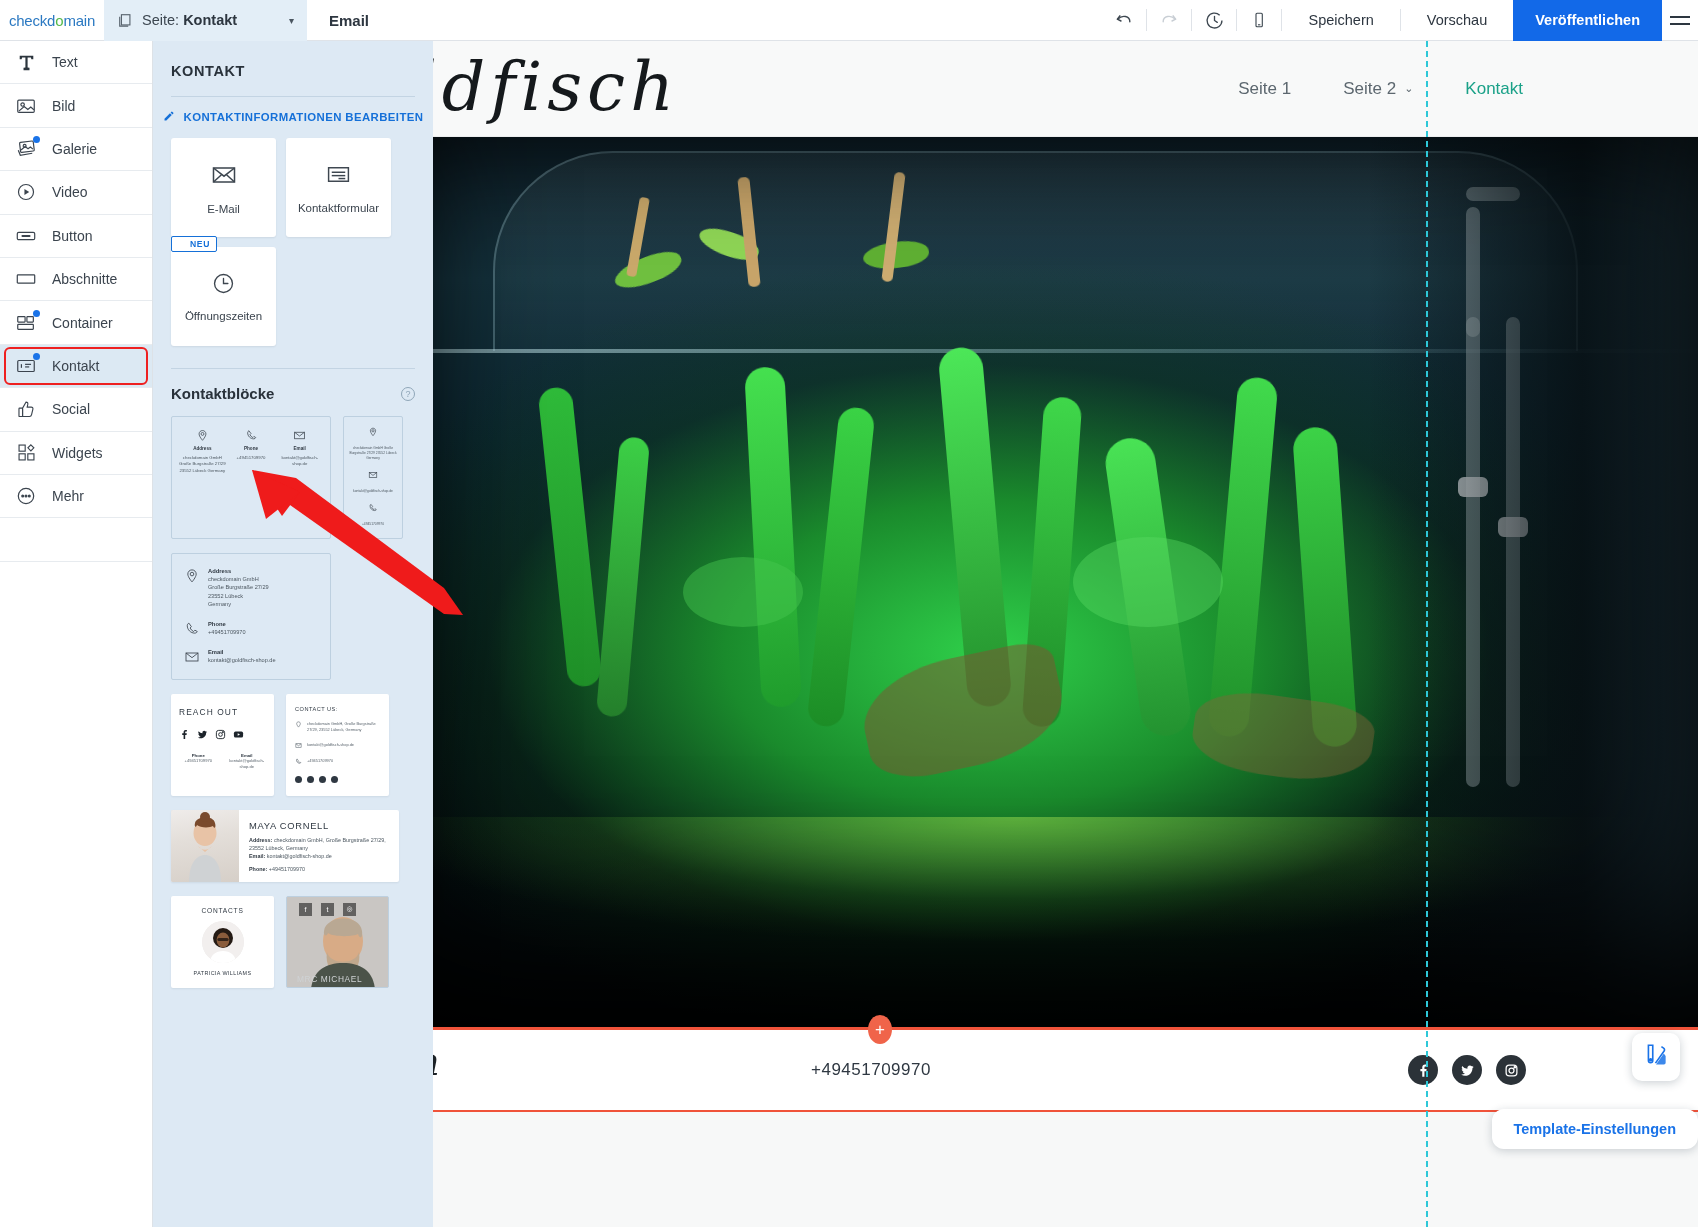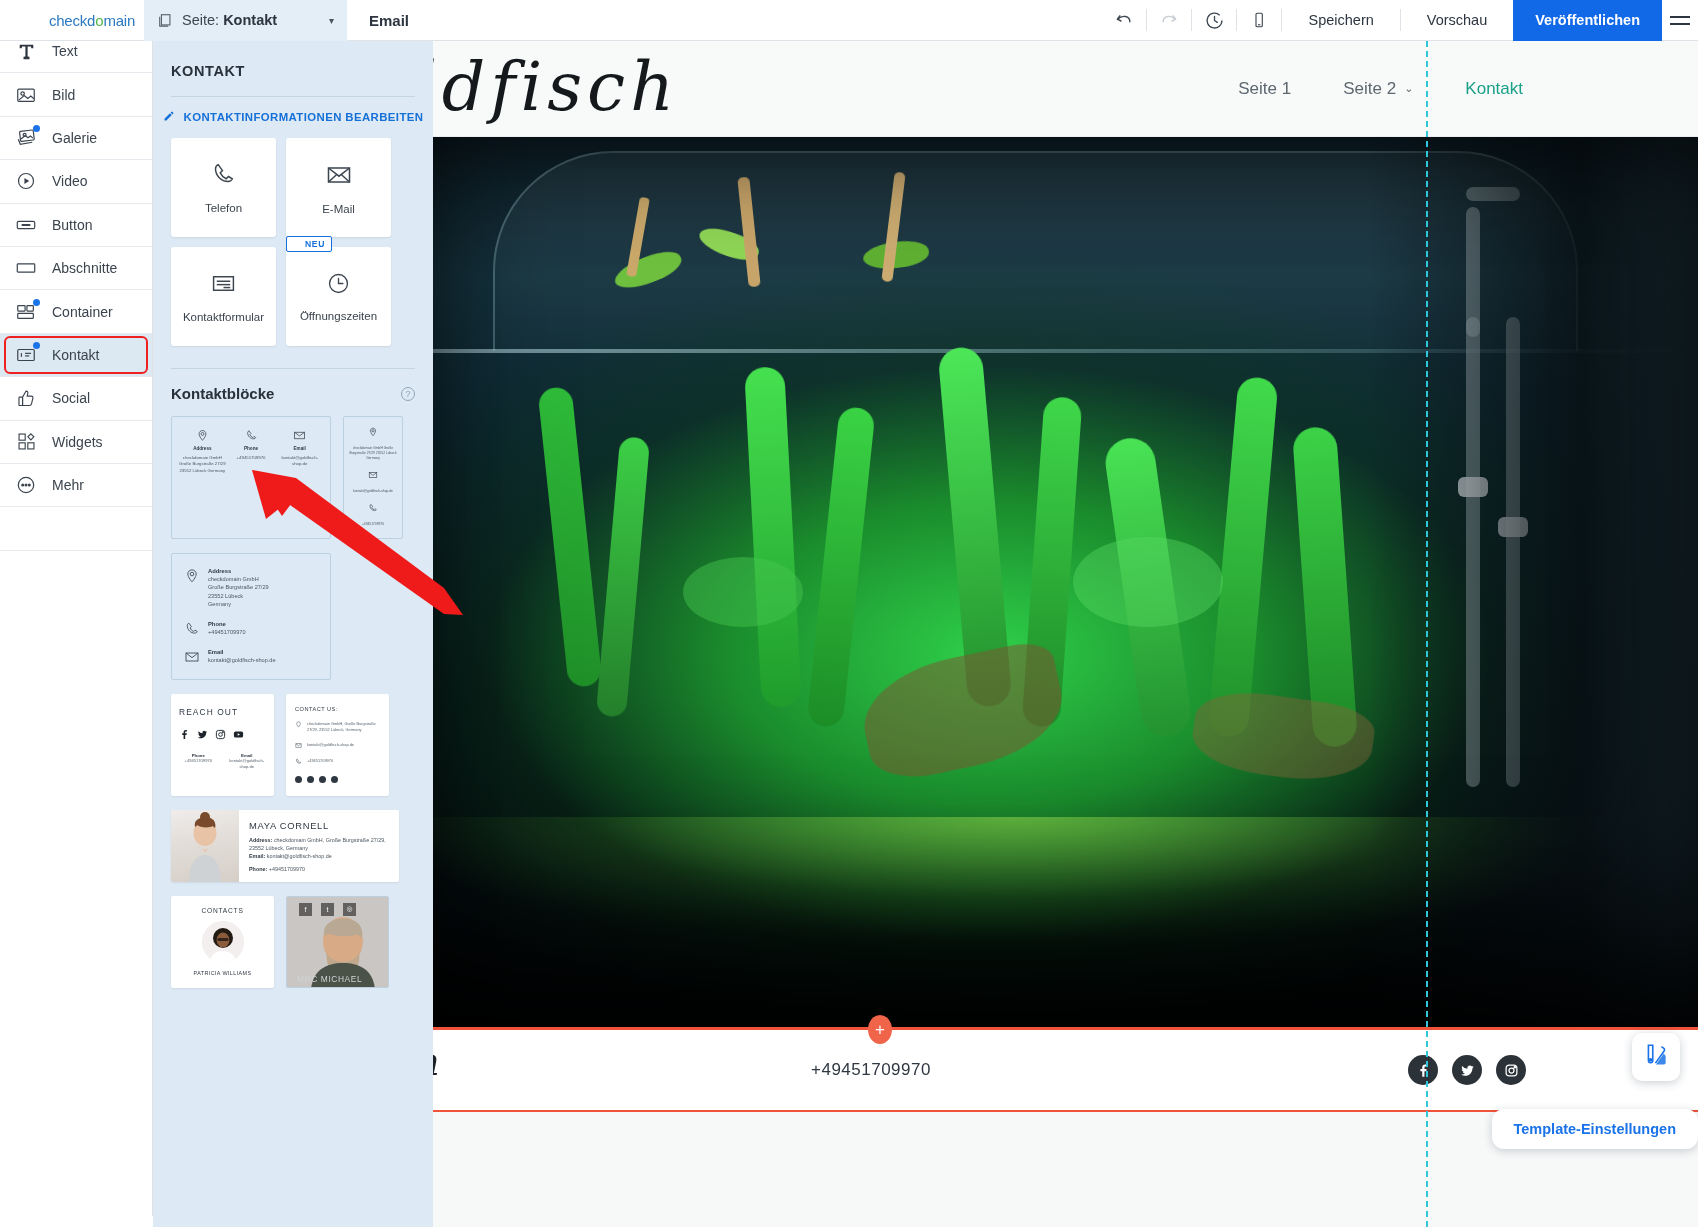--- a/index.html
+++ b/index.html
@@ -16,21 +16,20 @@
     position: absolute; top: 0; left: 0; width: 1698px; height: 41px;
     background: #ffffff;
     border-bottom: 1px solid #dfe3e8;
     display: flex; align-items: center;
     z-index: 60;
   }
   .brand {
     width: 104px; display: flex; align-items: center; justify-content: center;
     font-size: 15px; letter-spacing: -0.2px; font-weight: 400;
     height: 41px;
-    margin-left: 40px;
   }
   .brand .b1 { color: #2b79c2; }
   .brand .b2 { color: #2b79c2; }
   .brand .bmark { color: #53b848; }
 
   .page-select {
     width: 203px; height: 41px; background: #e3eef7;
     display: flex; align-items: center; gap: 8px;
     padding: 16px 13px; font-size: 14.5px; color: #3c4650;
     cursor: pointer;
@@ -65,21 +64,21 @@
     cursor: pointer;
   }
   .hamburger {
     width: 36px; height: 41px; display: flex; flex-direction: column;
     align-items: center; justify-content: center; gap: 5px; cursor: pointer;
   }
   .hamburger span { display:block; width: 20px; height: 2px; background: #2d3640; }
 
   
   .rail {
-    position: absolute; top: 30px; left: 0; width: 153px; height: 1186px;
+    position: absolute; top: 41px; left: 0; width: 153px; height: 1186px;
     background: #fff; border-right: 1px solid #dde2e7; z-index: 40;
   }
   .rail-item {
     height: 43.4px; display: flex; align-items: center; gap: 14px;
     padding-left: 14px; border-bottom: 1px solid #e7ebef;
     font-size: 14px; color: #3b444e; cursor: pointer; position: relative;
   }
   .rail-item .ic { width: 24px; height: 24px; display:flex; align-items:center; justify-content:center; position:relative; color:#3b444e;}
   .rail-item .dot {
     position:absolute; top:-1px; right:-2px; width:7px; height:7px; border-radius:50%;
@@ -526,28 +525,20 @@
   <div class="edit-link">
     <span>
       <svg width="12" height="12" viewBox="0 0 24 24" fill="#1570d8">
           <path d="M3 17.3V21h3.7L17.6 10.1l-3.7-3.7zM20.7 7a1 1 0 0 0 0-1.4l-2.3-2.3a1 1 0 0 0-1.4 0l-1.8 1.8 3.7 3.7z"></path>
         </svg>
     </span>
     <span>KONTAKTINFORMATIONEN BEARBEITEN</span>
   </div>
 
   <div class="tiles">
-    <div class="tile">
-      <span class="ticon">
-        <svg width="27" height="27" viewBox="0 0 24 24" fill="none" stroke="#3d464f" stroke-width="1.3">
-          <path d="M7.3 3.2c-1.4.6-2.4 2-2.4 3.7 0 6.2 5.1 11.3 11.3 11.3 1.7 0 3.1-1 3.7-2.4l-3.5-2-2 2c-2.3-1.1-4.2-3-5.3-5.3l2-2z"></path>
-        </svg>
-      </span>
-      <span class="tlabel">Telefon</span>
-    </div>
 
     <div class="tile">
       <span class="ticon">
         <svg width="28" height="28" viewBox="0 0 24 24" fill="none" stroke="#3d464f" stroke-width="1.3">
           <rect x="3" y="6" width="18" height="12"></rect>
             <path d="M3 6l9 7 9-7M3 18l6.6-6M21 18l-6.6-6"></path>
         </svg>
       </span>
       <span class="tlabel">E-Mail</span>
     </div>

